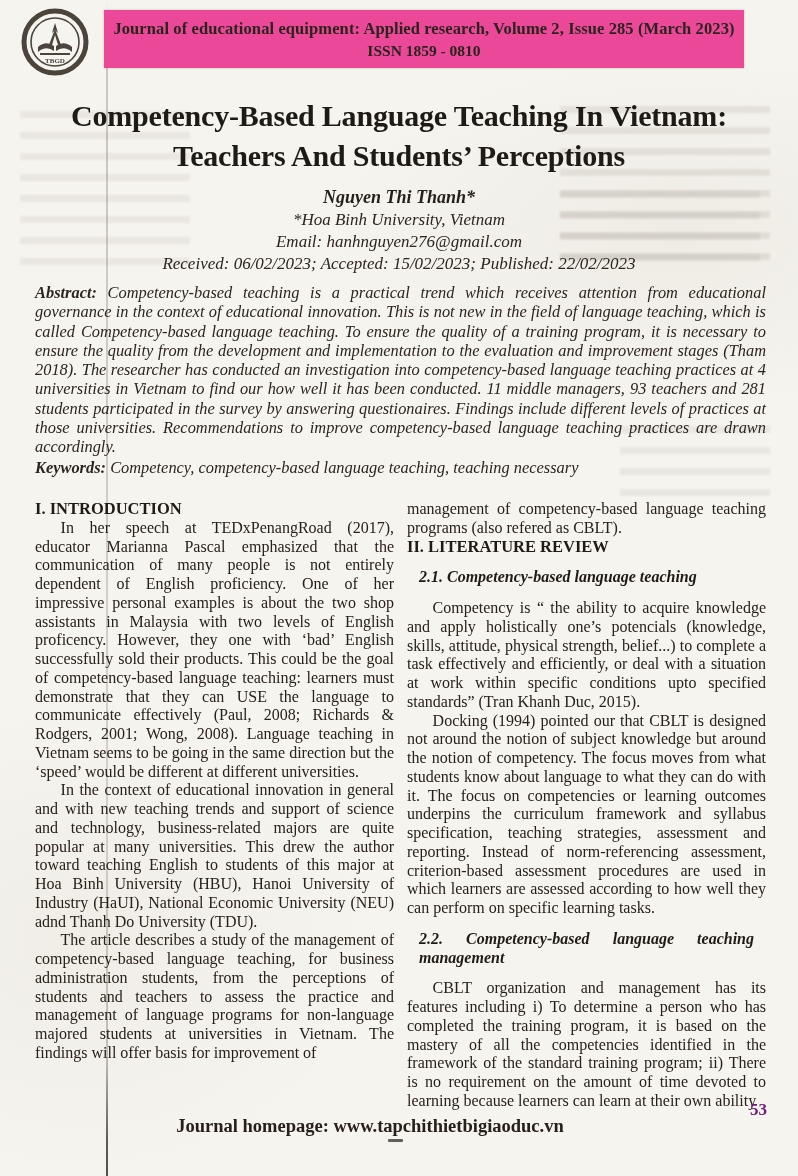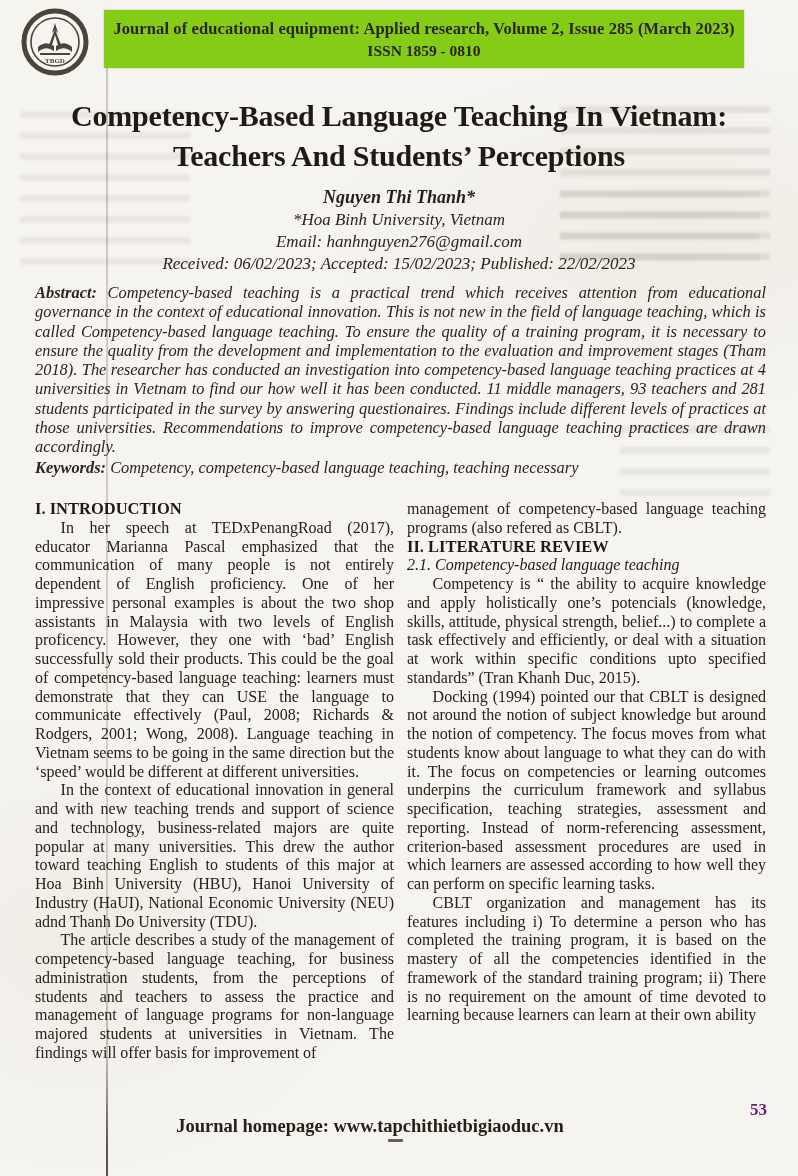--- a/index.html
+++ b/index.html
@@ -22,21 +22,21 @@
   .ghost{position:absolute;opacity:0.13;filter:blur(1px);pointer-events:none;
     background:repeating-linear-gradient(to bottom, transparent 0 6px, #7a7265 6px 13px, transparent 13px 21px);}
   .g1{left:560px;top:100px;width:210px;height:170px;}
   .g2{left:20px;top:105px;width:170px;height:160px;opacity:0.09;}
   .g3{left:620px;top:420px;width:150px;height:90px;opacity:0.10;}
   .g4{left:560px;top:185px;width:200px;height:80px;opacity:0.10;}
 
   
   .logo-wrap{position:absolute;left:14px;top:7px;width:82px;height:70px;}
   .header-bar{position:absolute;left:104px;top:10px;width:640px;height:58px;
-    background:#84cc16;display:flex;flex-direction:column;align-items:center;justify-content:center;gap:3px;
+    background:#ec4899;display:flex;flex-direction:column;align-items:center;justify-content:center;gap:3px;
     box-shadow:0 0 2px rgba(90,85,75,0.35);}
   .header-line1{font-weight:bold;font-size:16.5px;color:#2a241d;letter-spacing:0.1px;}
   .header-line2{font-weight:bold;font-size:15.5px;color:#2a241d;}
 
   
   .title{position:absolute;left:30px;top:96px;width:738px;text-align:center;
     font-weight:bold;font-size:30px;line-height:40px;color:#1e1a14;letter-spacing:-0.2px;}
   .authors{position:absolute;left:30px;top:186px;width:738px;text-align:center;font-style:italic;}
   .author-name{font-weight:bold;font-size:18px;line-height:23px;color:#241f18;}
   .author-line{font-size:17px;line-height:22px;color:#2b251d;}
@@ -48,21 +48,21 @@
   .keywords{position:absolute;left:35px;top:458px;width:731px;
     font-style:italic;font-size:16.4px;line-height:20px;color:#2b251d;}
 
   
   .columns{position:absolute;left:35px;top:500px;width:731px;height:572px;
     display:flex;gap:13px;}
   .col{width:359px;font-size:16px;line-height:18.75px;text-align:justify;color:#272118;}
   .col p{margin:0;}
   .col p.ind{text-indent:1.6em;}
   .col h2{margin:0;font-size:16.5px;line-height:18.75px;font-weight:bold;color:#1f1a13;}
-  .col h3{margin:0;font-size:16px;line-height:18.75px;font-weight:normal;font-style:italic;color:#1f1a13;}
+  .col h3{margin:12px;font-size:16px;line-height:18.75px;font-weight:bold;font-style:italic;color:#1f1a13;}
   .col h3.stretch{text-align:justify;text-align-last:left;}
 
   
   .footer-home{position:absolute;left:120px;top:1116px;width:500px;text-align:center;
     font-weight:bold;font-size:18.5px;color:#262019;}
   .footer-page{position:absolute;left:750px;top:1100px;font-weight:bold;font-size:17px;color:#701a75;}
 </style>
 </head>
 <body>
 
@@ -114,20 +114,21 @@
       <p class="ind">In her speech at TEDxPenangRoad (2017), educator Marianna Pascal emphasized that the communication of many people is not entirely dependent of English proficiency. One of her impressive personal examples is about the two shop assistants in Malaysia with two levels of English proficency. However, they one with ‘bad’ English successfully sold their products. This could be the goal of competency-based language teaching: learners must demonstrate that they can USE the language to communicate effectively (Paul, 2008; Richards &amp; Rodgers, 2001; Wong, 2008). Language teaching in Vietnam seems to be going in the same direction but the ‘speed’ would be different at different universities.</p>
       <p class="ind">In the context of educational innovation in general and with new teaching trends and support of science and technology, business-related majors are quite popular at many universities. This drew the author toward teaching English to students of this major at Hoa Binh University (HBU), Hanoi University of Industry (HaUI), National Economic University (NEU) adnd Thanh Do University (TDU).</p>
       <p class="ind">The article describes a study of the management of competency-based language teaching, for business administration students, from the perceptions of students and teachers to assess the practice and management of language programs for non-language majored students at universities in Vietnam. The findings will offer basis for improvement of</p>
     </div>
     <div class="col">
       <p>management of competency-based language teaching programs (also refered as CBLT).</p>
       <h2>II. LITERATURE REVIEW</h2>
       <h3>2.1. Competency-based language teaching</h3>
       <p class="ind">Competency is “ the ability to acquire knowledge and apply holistically one’s potencials (knowledge, skills, attitude, physical strength, belief...) to complete a task effectively and efficiently, or deal with a situation at work within specific conditions upto specified standards” (Tran Khanh Duc, 2015).</p>
       <p class="ind">Docking (1994) pointed our that CBLT is designed not around the notion of subject knowledge but around the notion of competency. The focus moves from what students know about language to what they can do with it. The focus on competencies or learning outcomes underpins the curriculum framework and syllabus specification, teaching strategies, assessment and reporting. Instead of norm-referencing assessment, criterion-based assessment procedures are used in which learners are assessed according to how well they can perform on specific learning tasks.</p>
+      <h3 class="stretch">2.2. Competency-based language teaching management</h3>
       <p class="ind">CBLT organization and management has its features including i) To determine a person who has completed the training program, it is based on the mastery of all the competencies identified in the framework of the standard training program; ii) There is no requirement on the amount of time devoted to learning because learners can learn at their own ability</p>
     </div>
   </div>
 
   <div class="footer-home">Journal homepage: www.tapchithietbigiaoduc.vn</div>
   <div class="footer-page">53</div>
 
 </div>
 
 </body></html>

